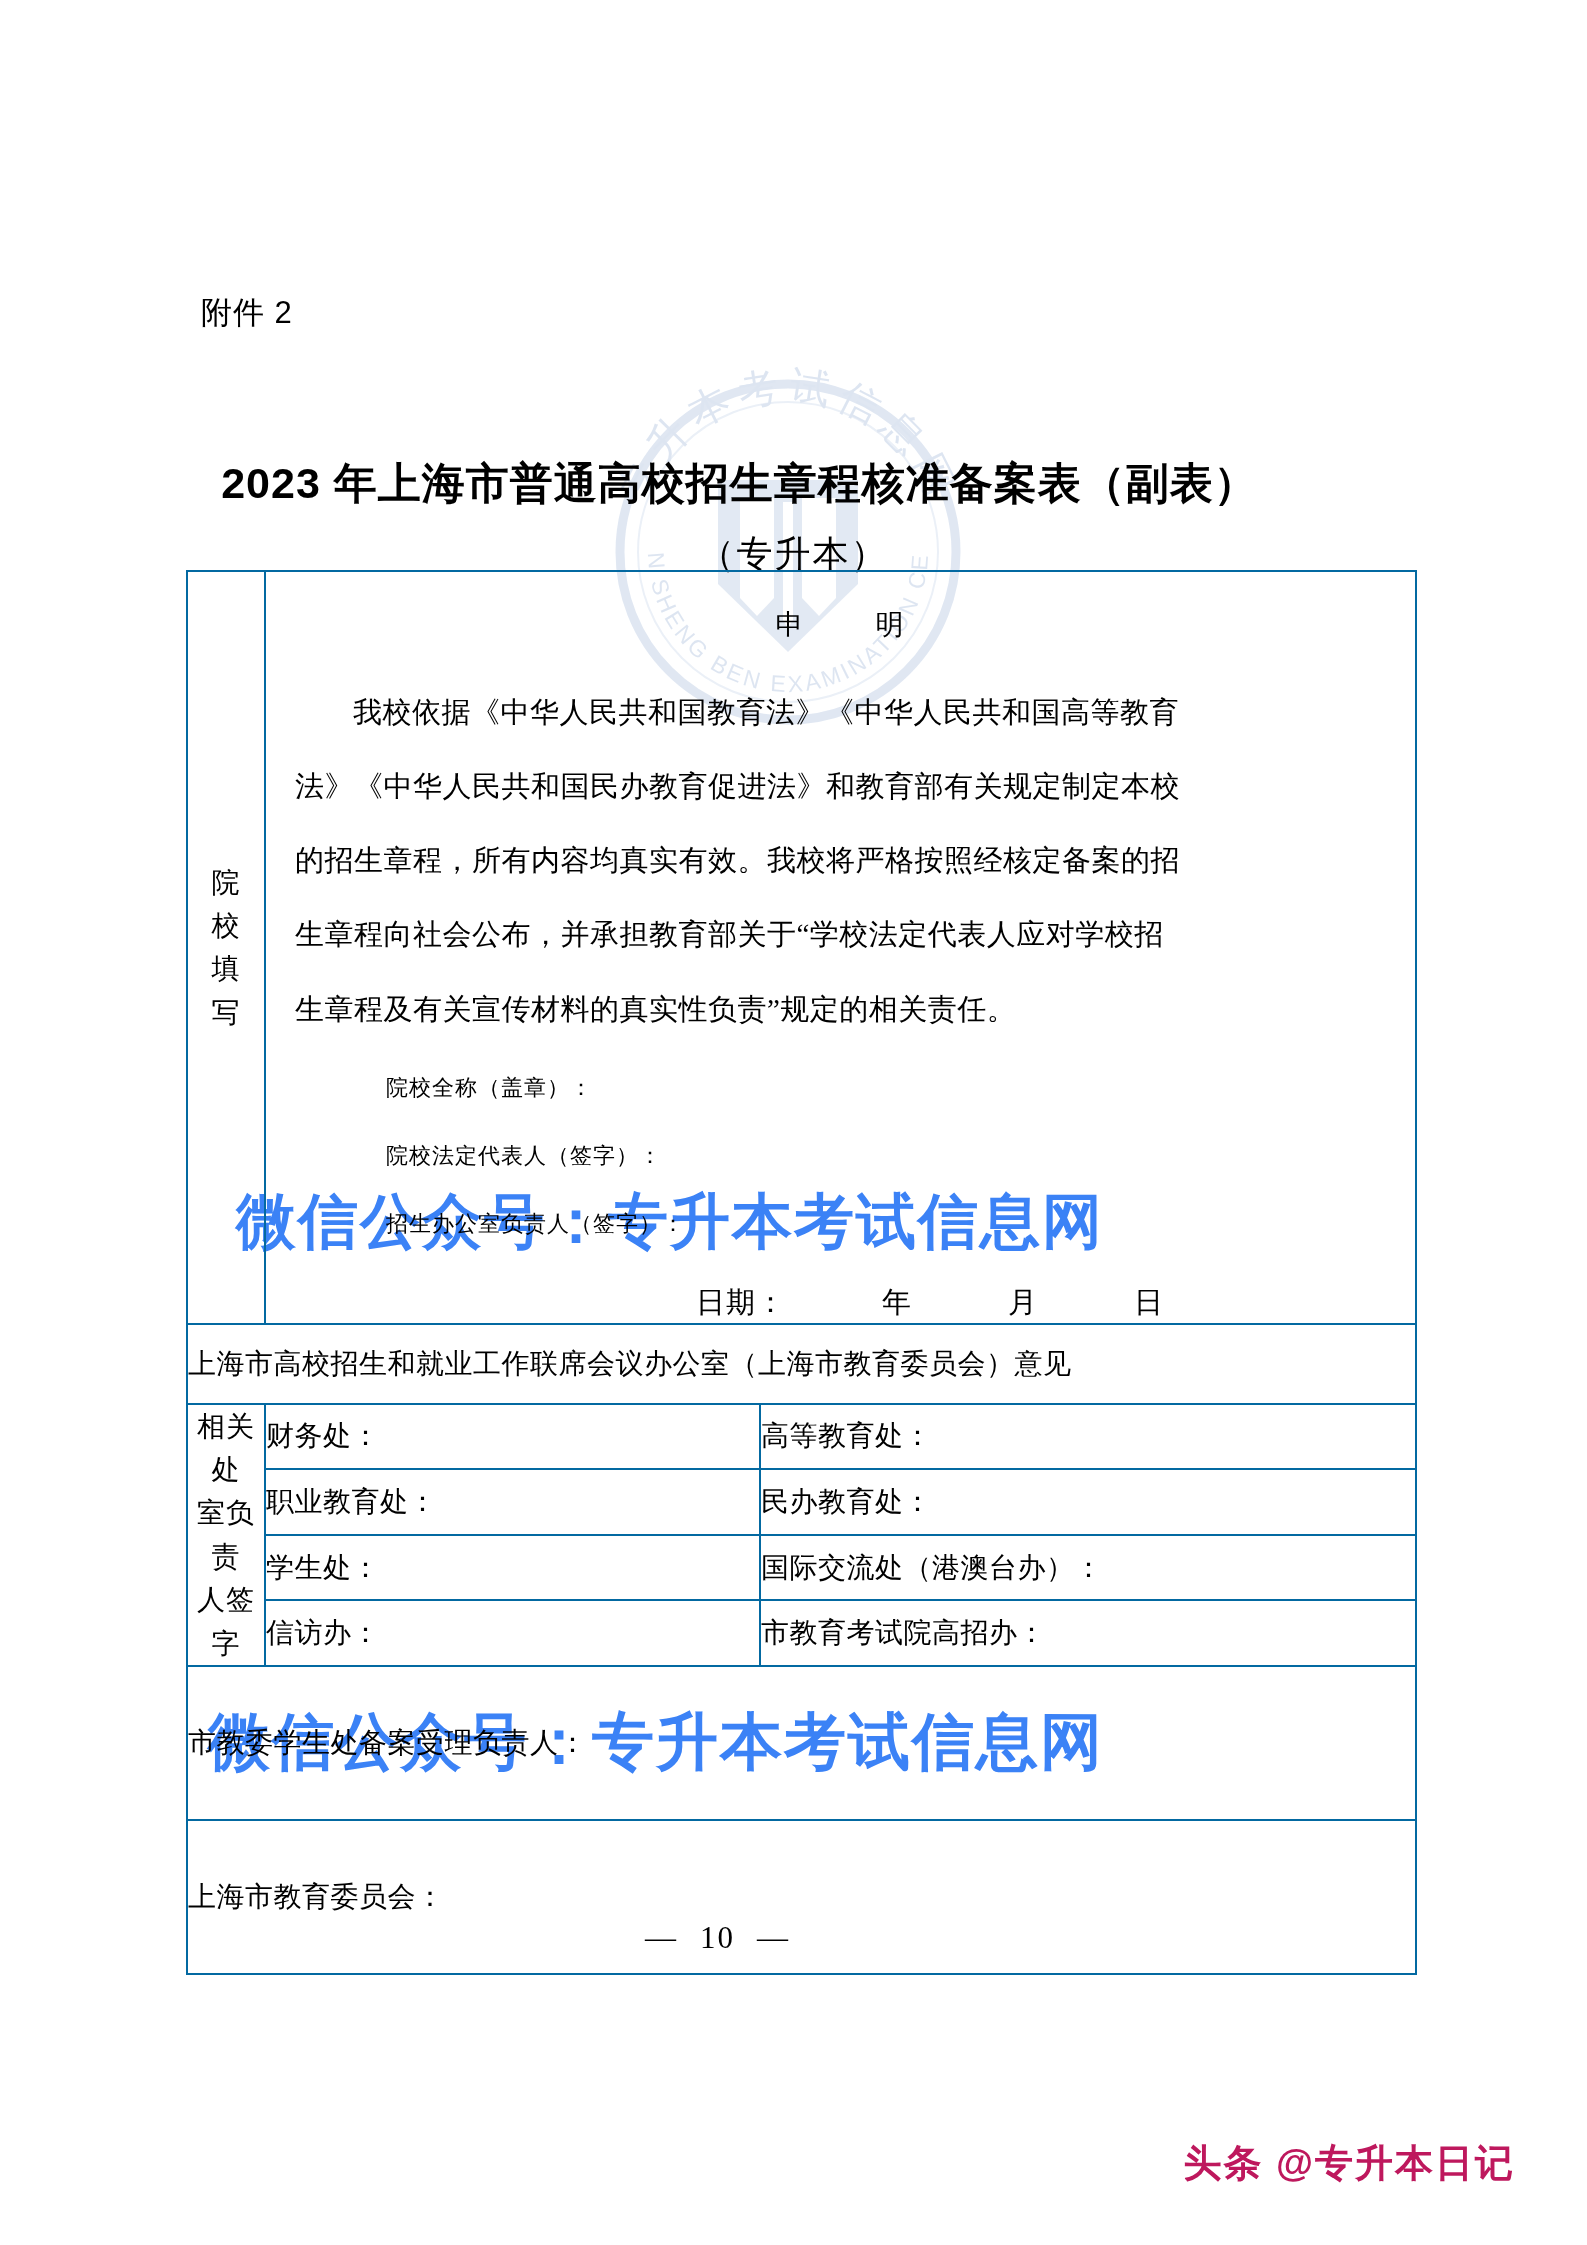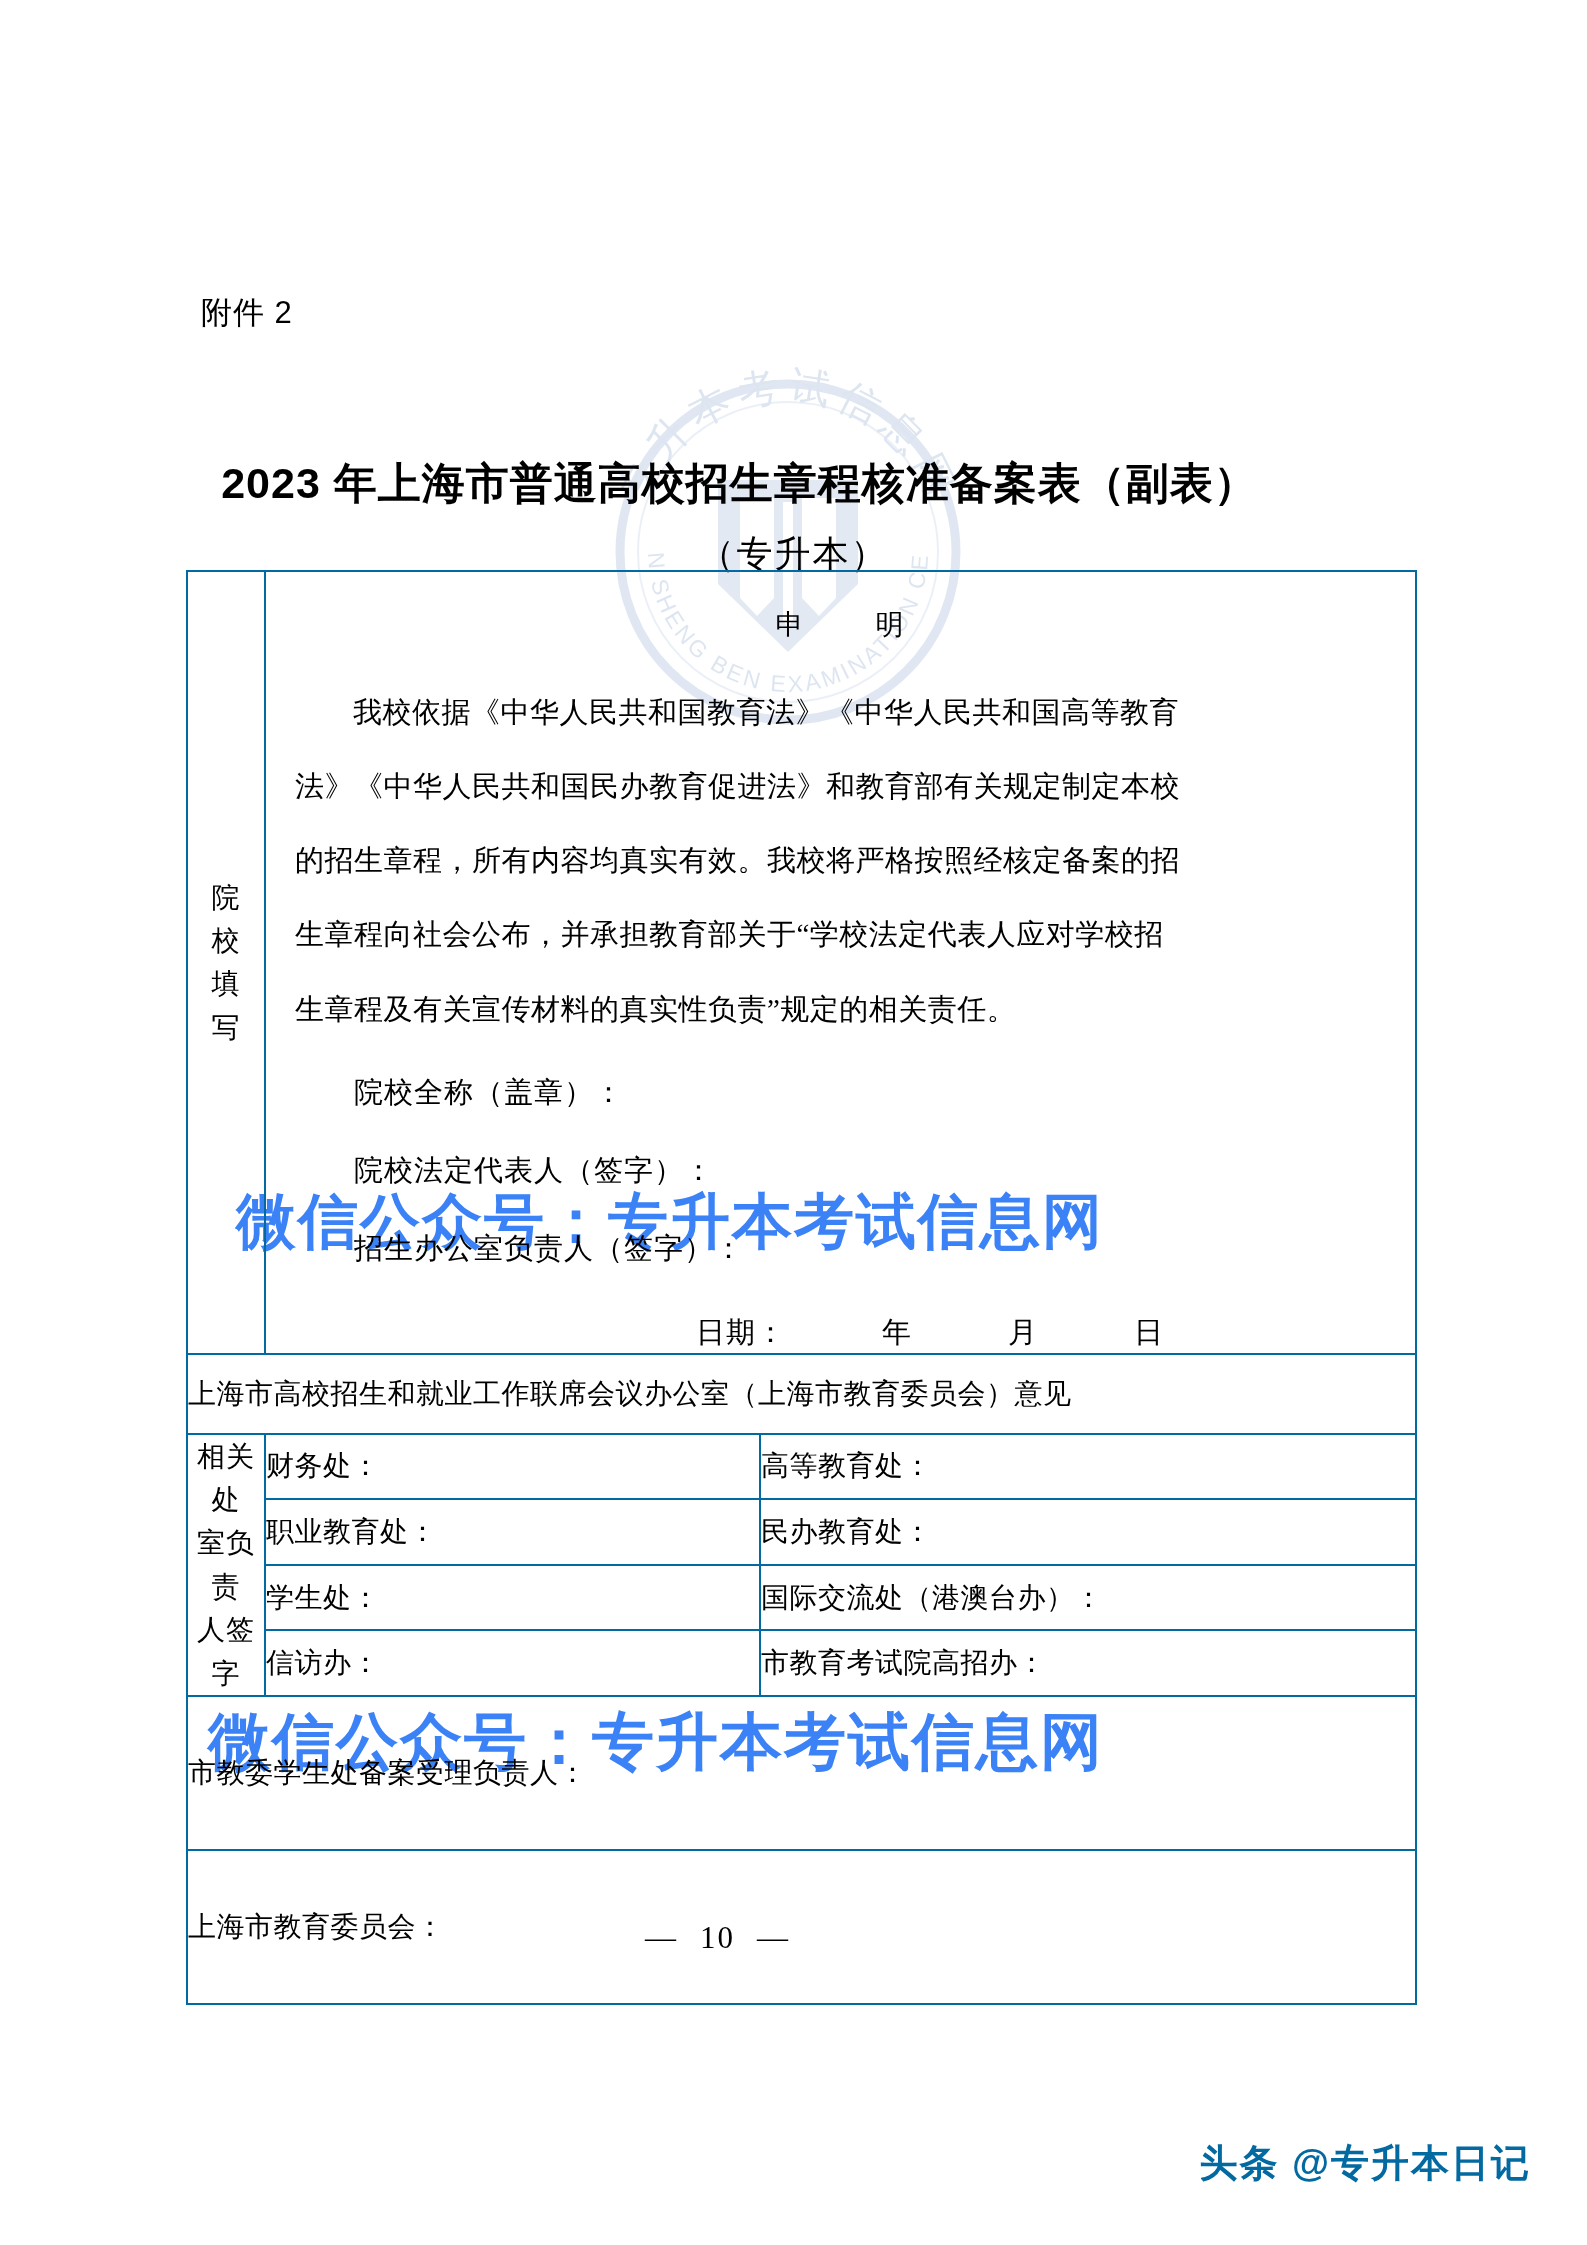--- a/index.html
+++ b/index.html
@@ -101,22 +101,22 @@
     letter-spacing:.5px;
     text-align:justify;
     text-indent:0;
     padding-left:29px;
   }
   .decl-body p.indent{ text-indent:58px; }
 
   .sig-list{ margin-top:40px; }
   .sig-list .sig{
     margin:0 0 38px 0;
-    padding-left:88px;
-    font-size:29px;
+    padding-left:120px;
+    font-size:22px;
     letter-spacing:1px;
   }
   .date-row{
     margin-top:44px;
     padding-left:430px;
     font-size:29px;
     letter-spacing:1px;
     white-space:pre;
   }
   .date-row .sp{ display:inline-block; width:96px; }
@@ -145,25 +145,25 @@
 
   .pagenum{
     position:absolute; left:0; top:1920px; width:1435px;
     text-align:center;
     font-size:31px;
     letter-spacing:2px;
   }
   .pagenum .dash{ display:inline-block; padding:0 22px; }
 
   .credit{
-    position:absolute; right:56px; top:2138px;
+    position:absolute; right:72px; top:2138px;
     font-family:"Liberation Sans","DejaVu Sans",sans-serif;
     font-size:38px;
     font-weight:bold;
-    color:#0369a1;
+    color:#be185d;
     letter-spacing:2px;
     text-shadow:2px 2px 0 #ffffff;
   }
 </style>
 </head>
 <body>
 
 <div class="wm-layer">
 
   <div class="seal">

